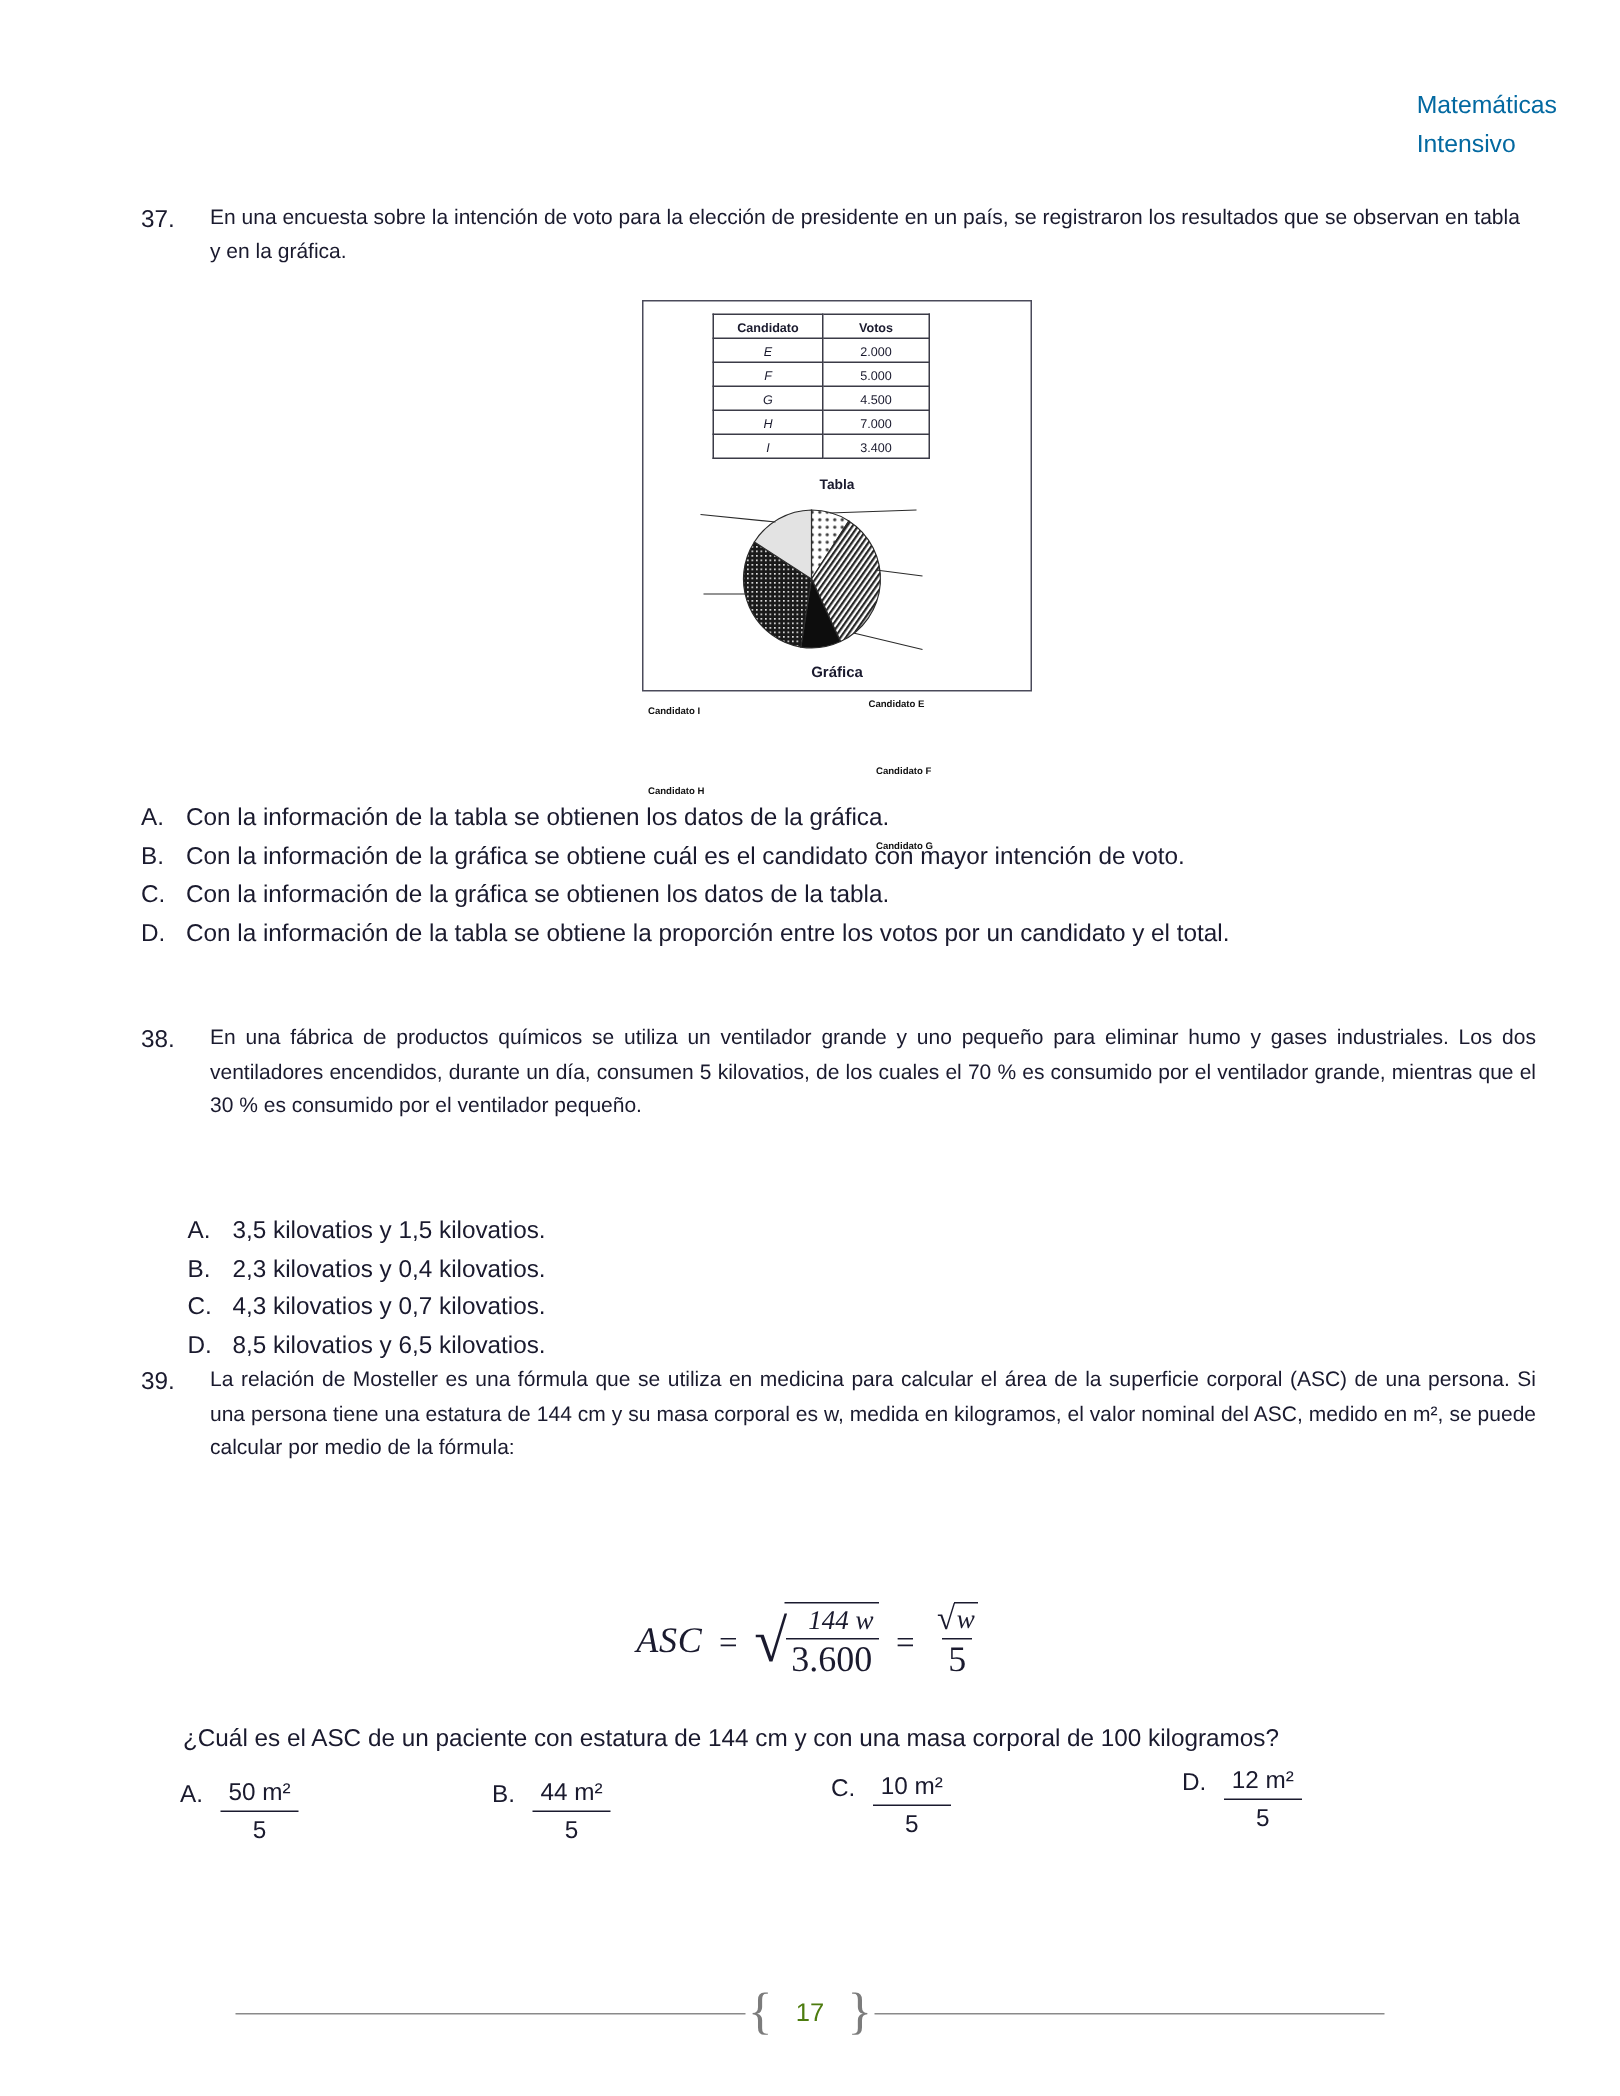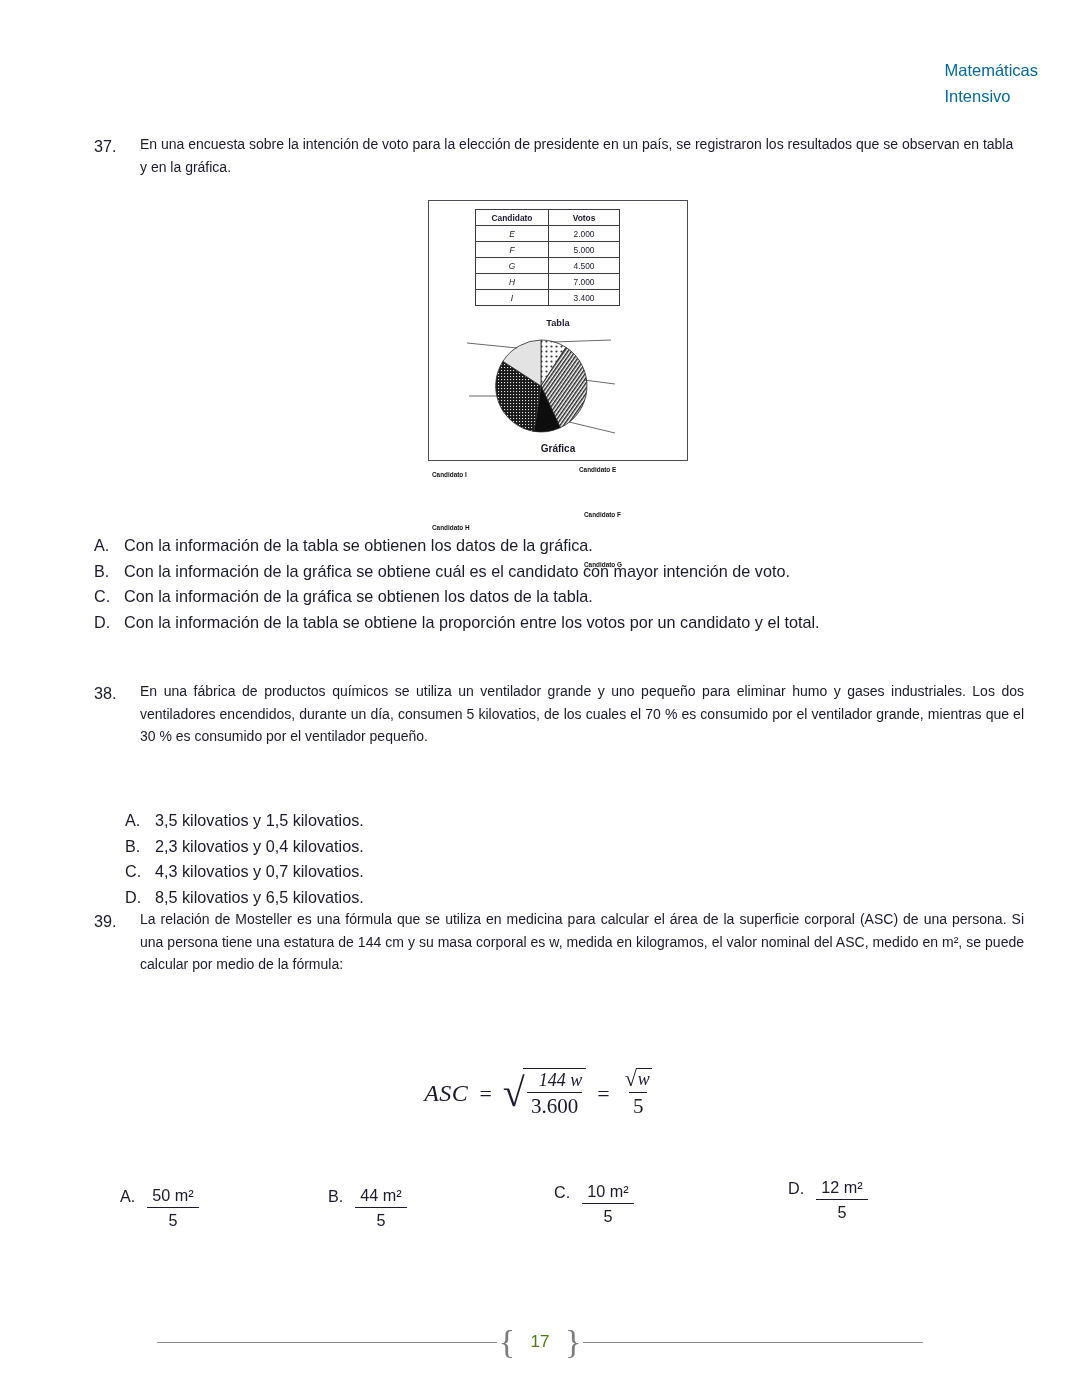--- a/index.html
+++ b/index.html
@@ -184,21 +184,21 @@
     align-items: center;
     vertical-align: middle;
   }
   .frac .num {
     padding: 0 4px 1px 4px;
     font-size: 18px;
   }
   .frac .den {
     border-top: 1.4px solid #1a1a2e;
     padding: 1px 4px 0 4px;
-    font-size: 21px;
+    font-size: 24px;
   }
   .frac .num.italic { font-style: italic; margin-left: 12px; }
   .sqrt-w {
     display: inline-flex;
     align-items: center;
     font-size: 18px;
   }
   .sqrt-w .sg { font-size: 22px; line-height: .9; }
   .sqrt-w .rd {
     border-top: 1.3px solid #1a1a2e;
@@ -438,20 +438,23 @@
       <span class="num">
         <span class="sqrt-w">
           <span class="sg">√</span>
           <span class="rd">w</span>
         </span>
       </span>
       <span class="den">5</span>
     </span>
   </div>
 
+  <div class="qblock" style="top:1146px; left:122px; width:900px;">
+    <div class="plainline">¿Cuál es el ASC de un paciente con estatura de 144 cm y con una masa corporal de 100 kilogramos?</div>
+  </div>
 
   <div class="frac-opts">
     <div class="frac-opt" style="left:26px; top:0;">
       <span class="fo-letter">A.</span>
       <span class="fo-frac">
         <span class="fo-num">50 m²</span>
         <span class="fo-den">5</span>
       </span>
     </div>
     <div class="frac-opt" style="left:234px; top:0;">

